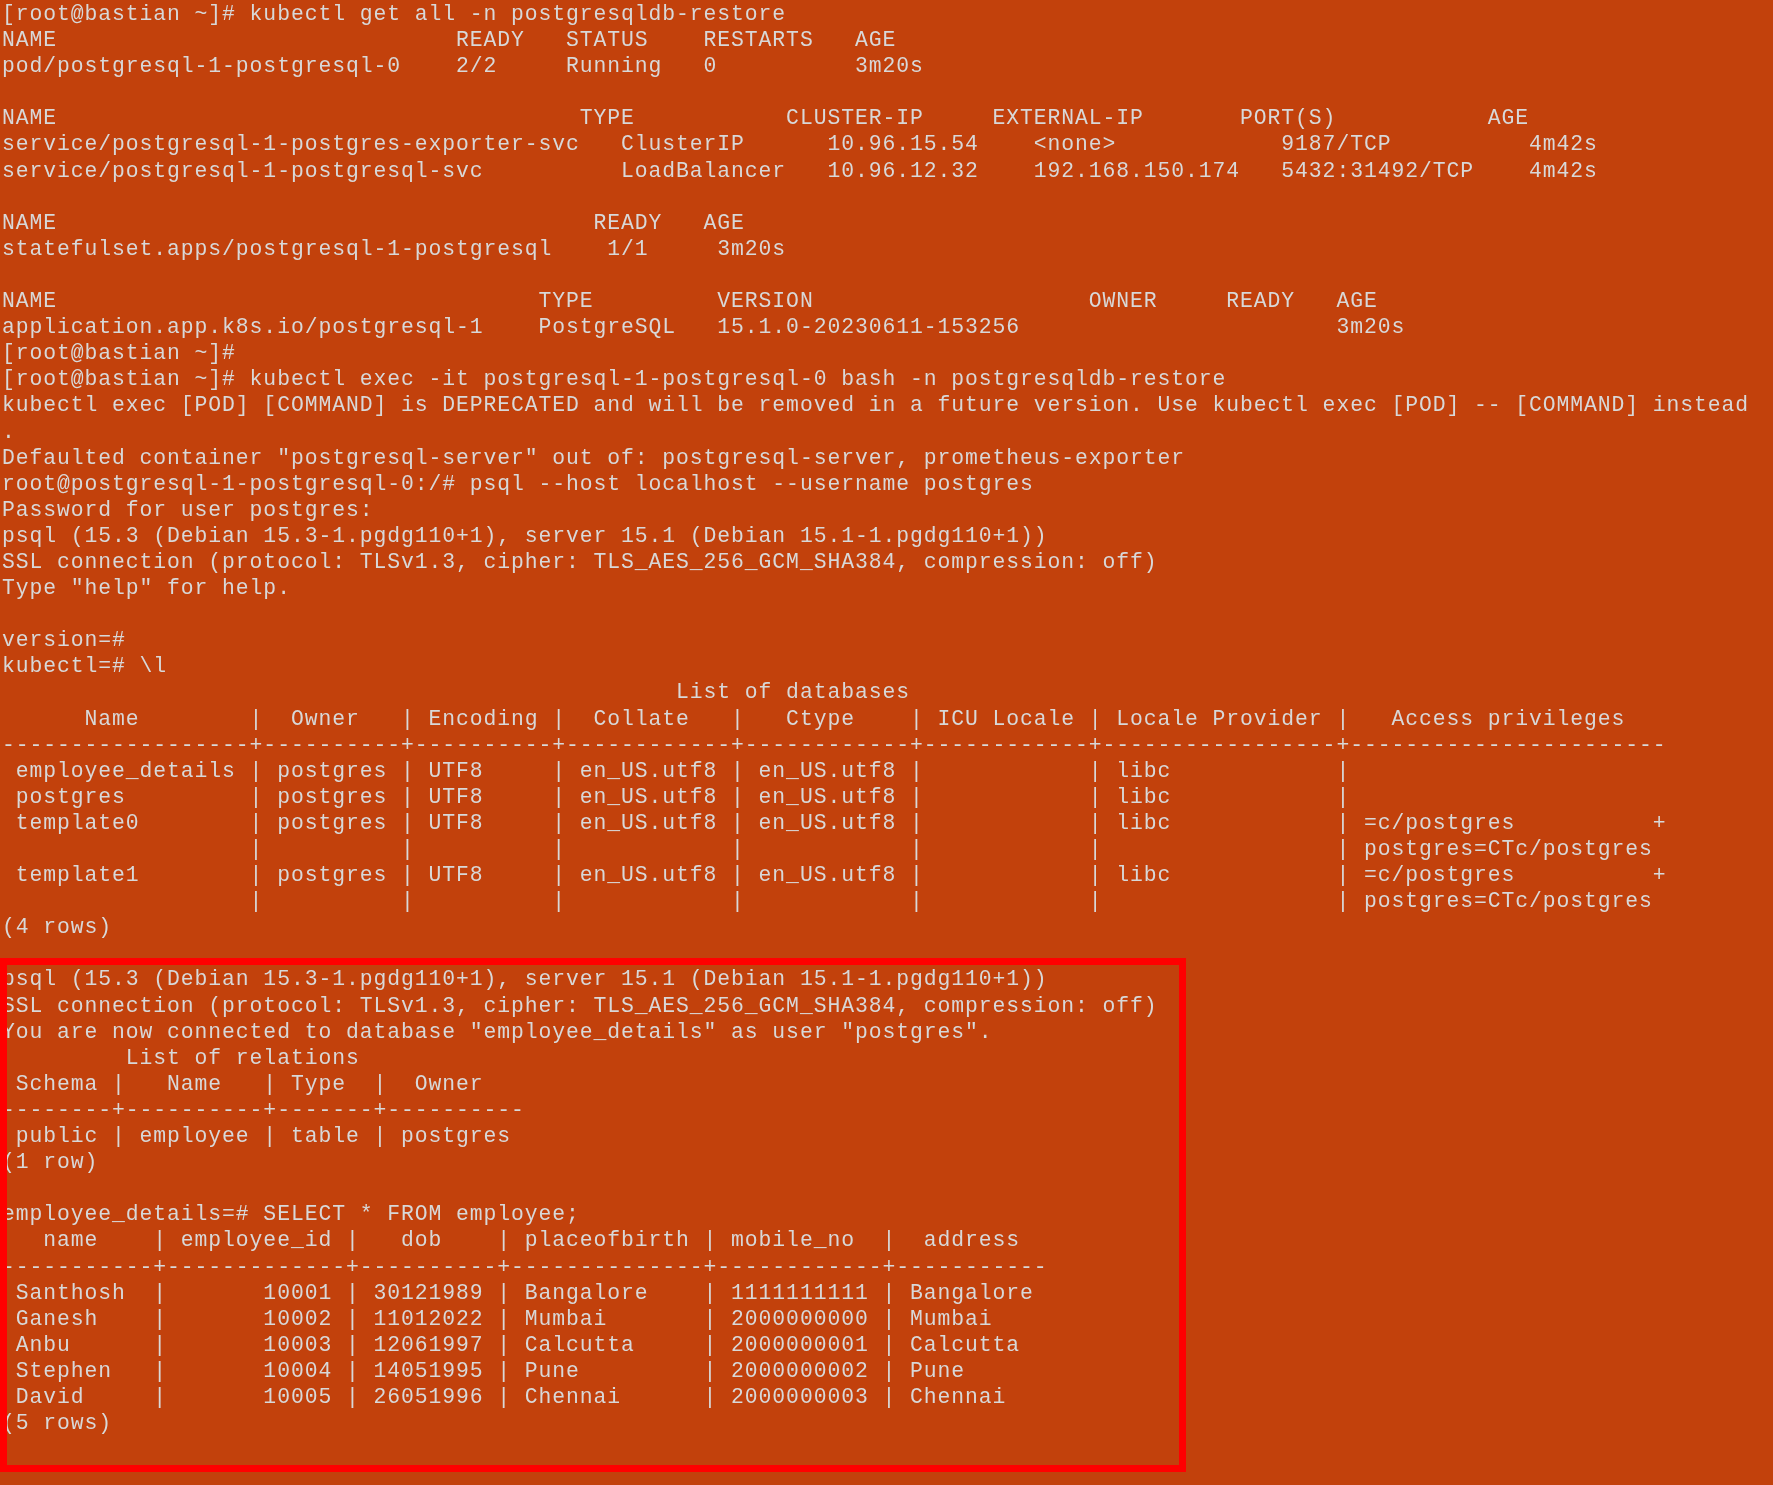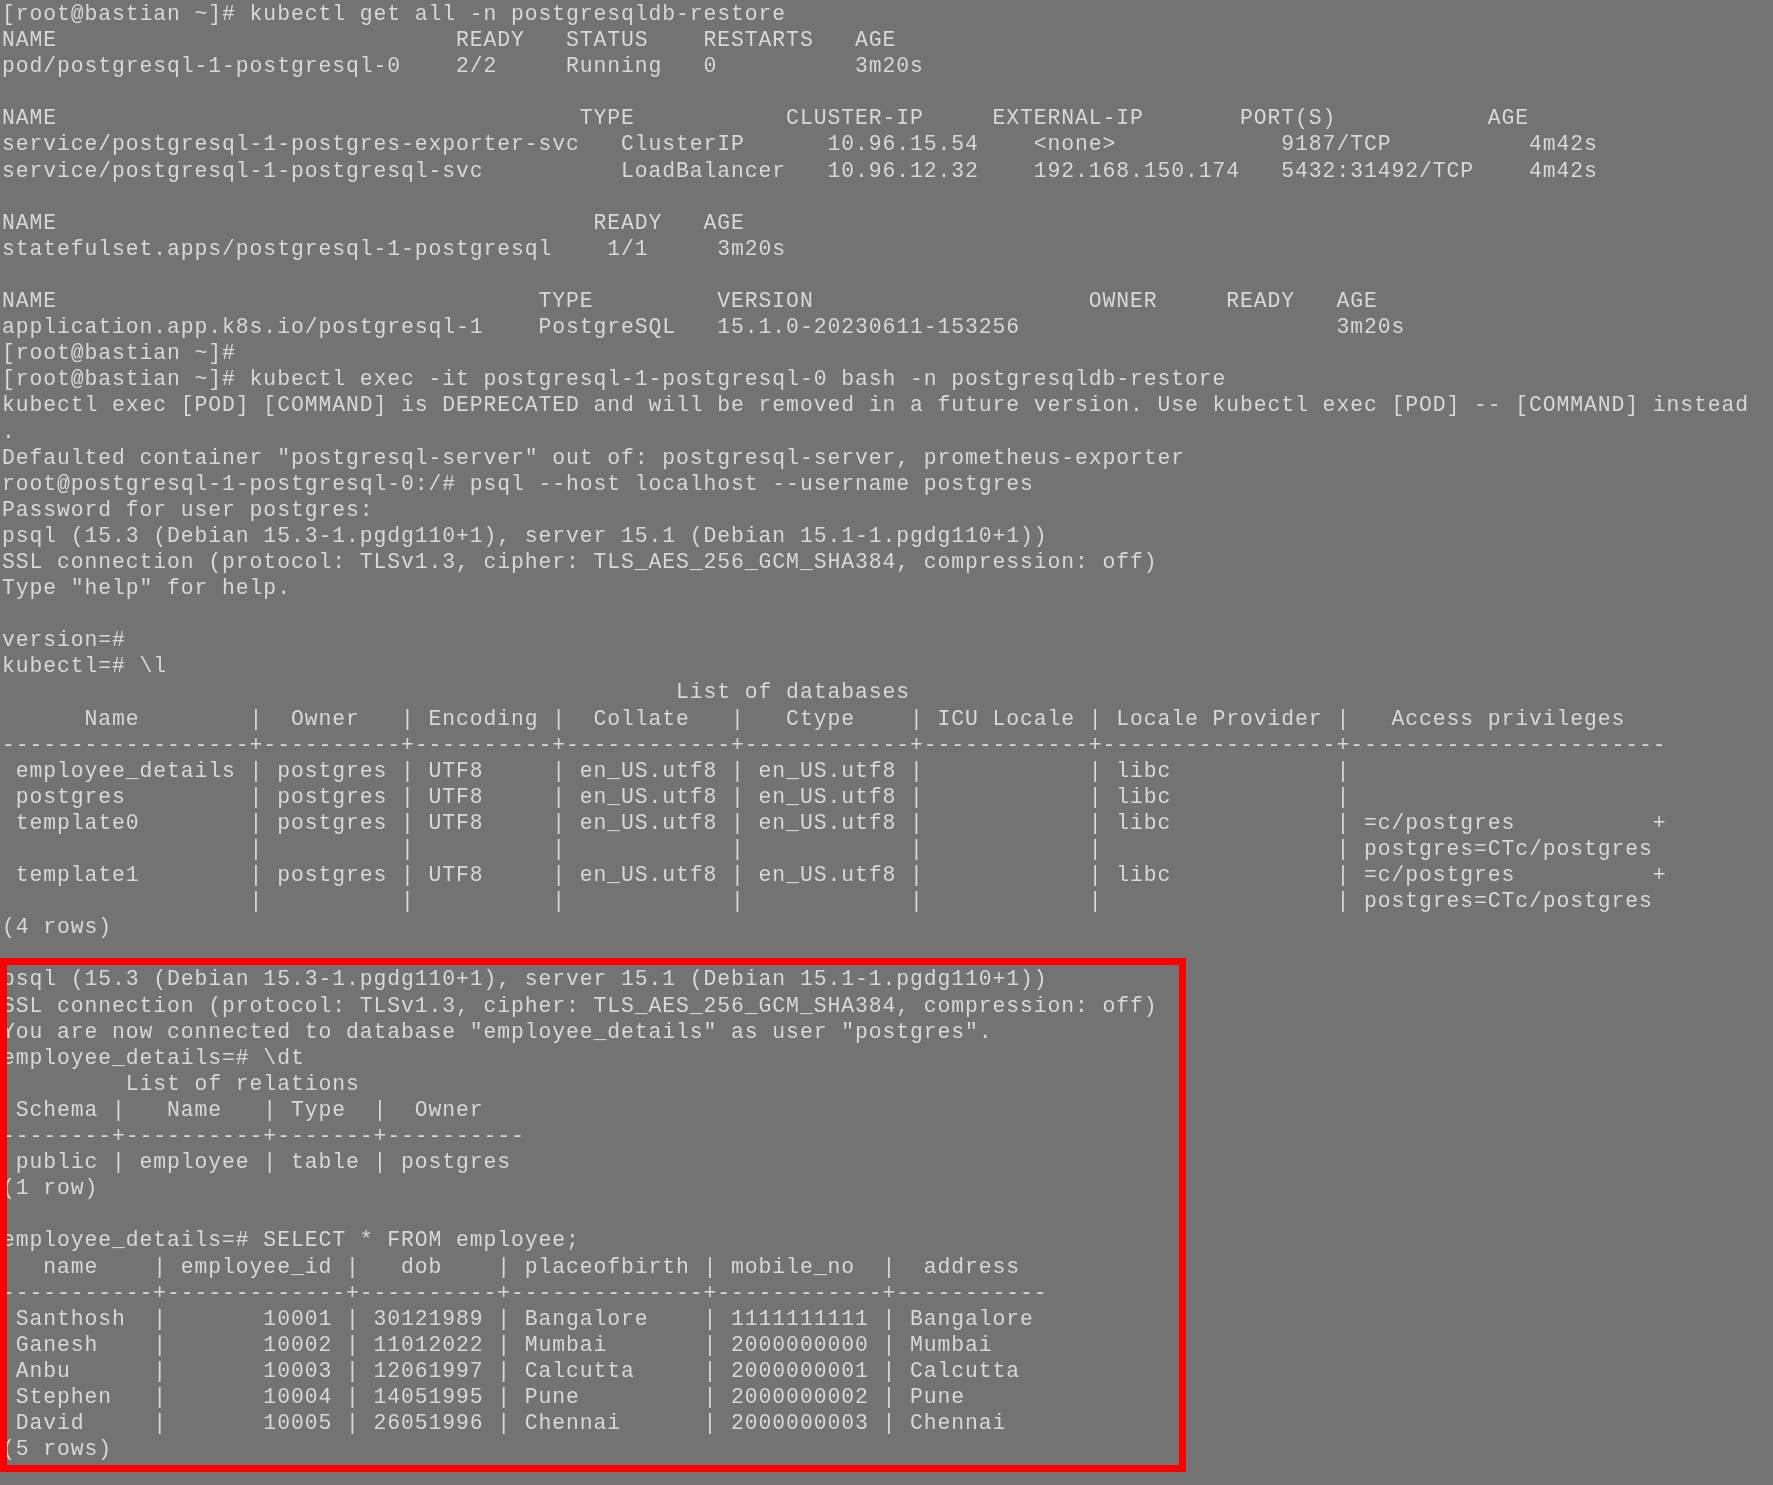--- a/index.html
+++ b/index.html
@@ -10,21 +10,21 @@
   body {
     width: 1773px;
     height: 1485px;
     overflow: hidden;
     font-family: "Liberation Mono", "DejaVu Sans Mono", monospace;
   }
   #terminal {
     position: relative;
     width: 1773px;
     height: 1485px;
-    background: #737373;
+    background: #c2410c;
     color: #d8d8d8;
     font-family: "Liberation Mono", "DejaVu Sans Mono", monospace;
     font-size: 21.4px;
     line-height: 26.1px;
     letter-spacing: 0.92px;
     padding: 1px 0 0 2px;
     box-sizing: border-box;
   }
   .line {
     white-space: pre;
@@ -81,21 +81,20 @@
   <div class="line"> postgres         | postgres | UTF8     | en_US.utf8 | en_US.utf8 |            | libc            |</div>
   <div class="line"> template0        | postgres | UTF8     | en_US.utf8 | en_US.utf8 |            | libc            | =c/postgres          +</div>
   <div class="line">                  |          |          |            |            |            |                 | postgres=CTc/postgres</div>
   <div class="line"> template1        | postgres | UTF8     | en_US.utf8 | en_US.utf8 |            | libc            | =c/postgres          +</div>
   <div class="line">                  |          |          |            |            |            |                 | postgres=CTc/postgres</div>
   <div class="line">(4 rows)</div>
   <div class="line blank"></div>
   <div class="line">psql (15.3 (Debian 15.3-1.pgdg110+1), server 15.1 (Debian 15.1-1.pgdg110+1))</div>
   <div class="line">SSL connection (protocol: TLSv1.3, cipher: TLS_AES_256_GCM_SHA384, compression: off)</div>
   <div class="line">You are now connected to database "employee_details" as user "postgres".</div>
-  <div class="line">employee_details=# \dt</div>
   <div class="line">         List of relations</div>
   <div class="line"> Schema |   Name   | Type  |  Owner</div>
   <div class="line">--------+----------+-------+----------</div>
   <div class="line"> public | employee | table | postgres</div>
   <div class="line">(1 row)</div>
   <div class="line blank"></div>
   <div class="line">employee_details=# SELECT * FROM employee;</div>
   <div class="line">   name    | employee_id |   dob    | placeofbirth | mobile_no  |  address</div>
   <div class="line">-----------+-------------+----------+--------------+------------+-----------</div>
   <div class="line"> Santhosh  |       10001 | 30121989 | Bangalore    | 1111111111 | Bangalore</div>

